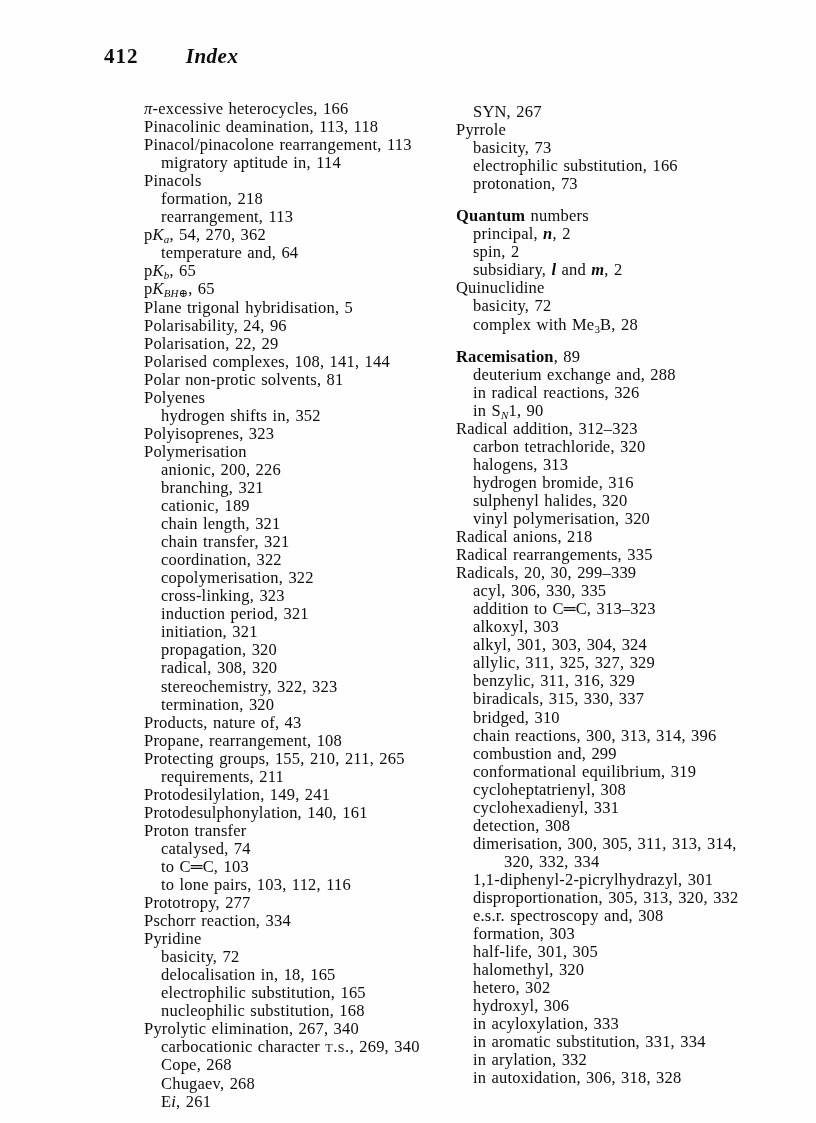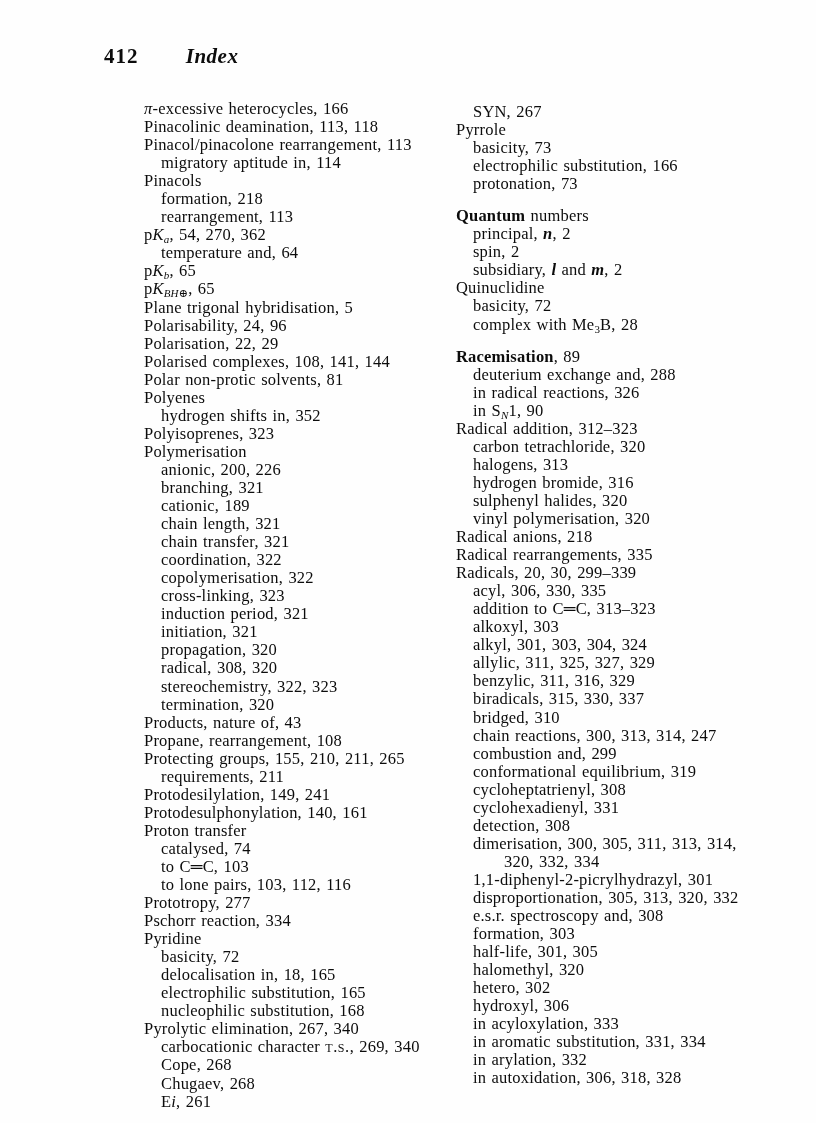--- a/index.html
+++ b/index.html
@@ -153,21 +153,21 @@
       <div class="line ind0"><span class="s-n">Radical rearrangements, 335</span></div>
       <div class="line ind0"><span class="s-n">Radicals, 20, 30, 299–339</span></div>
       <div class="line ind1"><span class="s-n">acyl, 306, 330, 335</span></div>
       <div class="line ind1"><span class="s-n">addition to C═C, 313–323</span></div>
       <div class="line ind1"><span class="s-n">alkoxyl, 303</span></div>
       <div class="line ind1"><span class="s-n">alkyl, 301, 303, 304, 324</span></div>
       <div class="line ind1"><span class="s-n">allylic, 311, 325, 327, 329</span></div>
       <div class="line ind1"><span class="s-n">benzylic, 311, 316, 329</span></div>
       <div class="line ind1"><span class="s-n">biradicals, 315, 330, 337</span></div>
       <div class="line ind1"><span class="s-n">bridged, 310</span></div>
-      <div class="line ind1"><span class="s-n">chain reactions, 300, 313, 314, 247</span></div>
+      <div class="line ind1"><span class="s-n">chain reactions, 300, 313, 314, 396</span></div>
       <div class="line ind1"><span class="s-n">combustion and, 299</span></div>
       <div class="line ind1"><span class="s-n">conformational equilibrium, 319</span></div>
       <div class="line ind1"><span class="s-n">cycloheptatrienyl, 308</span></div>
       <div class="line ind1"><span class="s-n">cyclohexadienyl, 331</span></div>
       <div class="line ind1"><span class="s-n">detection, 308</span></div>
       <div class="line ind1"><span class="s-n">dimerisation, 300, 305, 311, 313, 314,</span></div>
       <div class="line ind2"><span class="s-n">320, 332, 334</span></div>
       <div class="line ind1"><span class="s-n">1,1-diphenyl-2-picrylhydrazyl, 301</span></div>
       <div class="line ind1"><span class="s-n">disproportionation, 305, 313, 320, 332</span></div>
       <div class="line ind1"><span class="s-n">e.s.r. spectroscopy and, 308</span></div>

